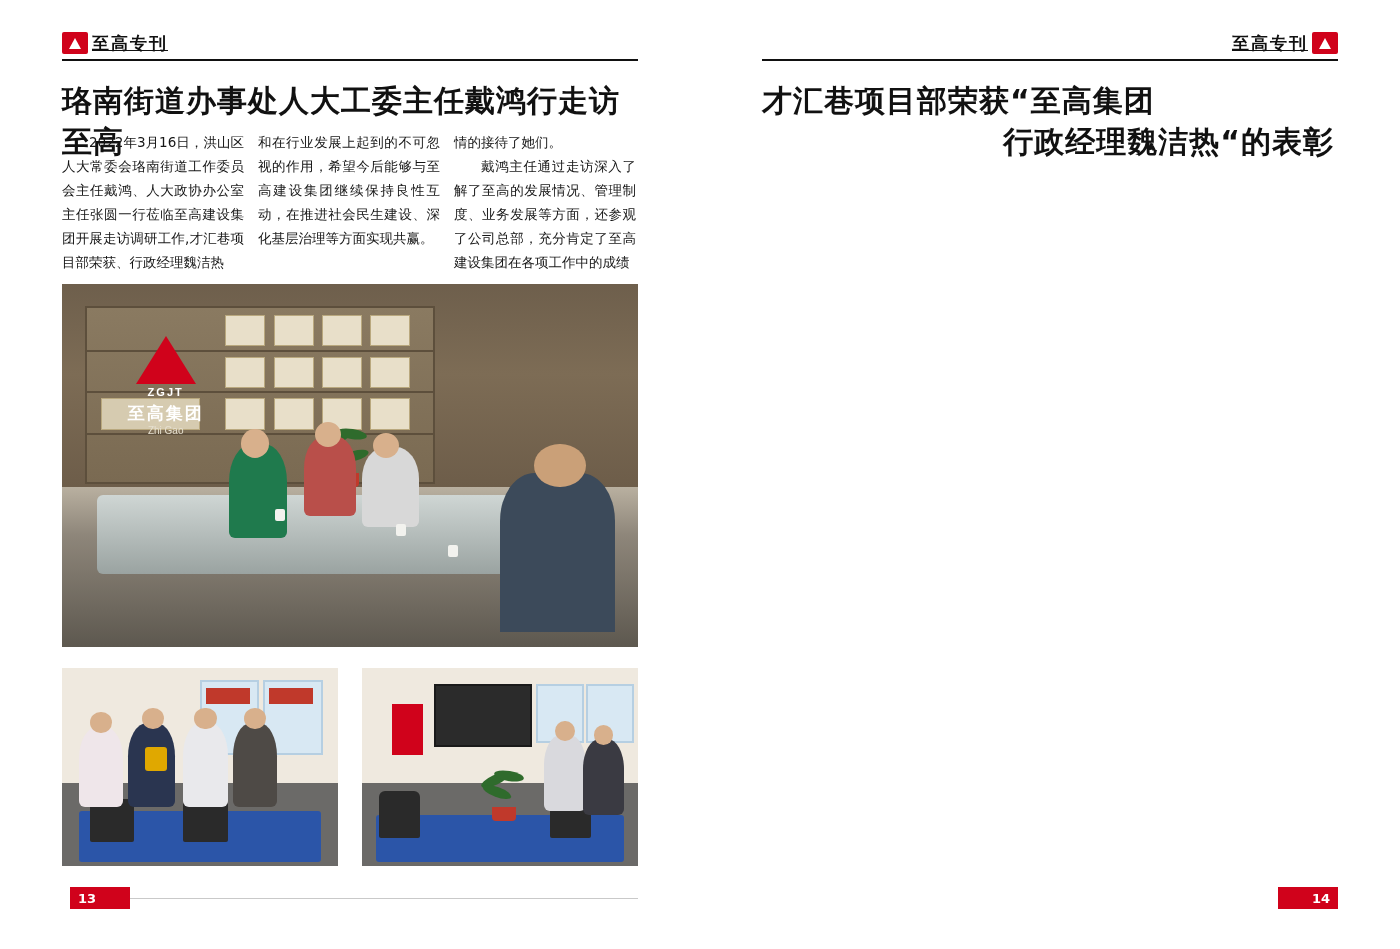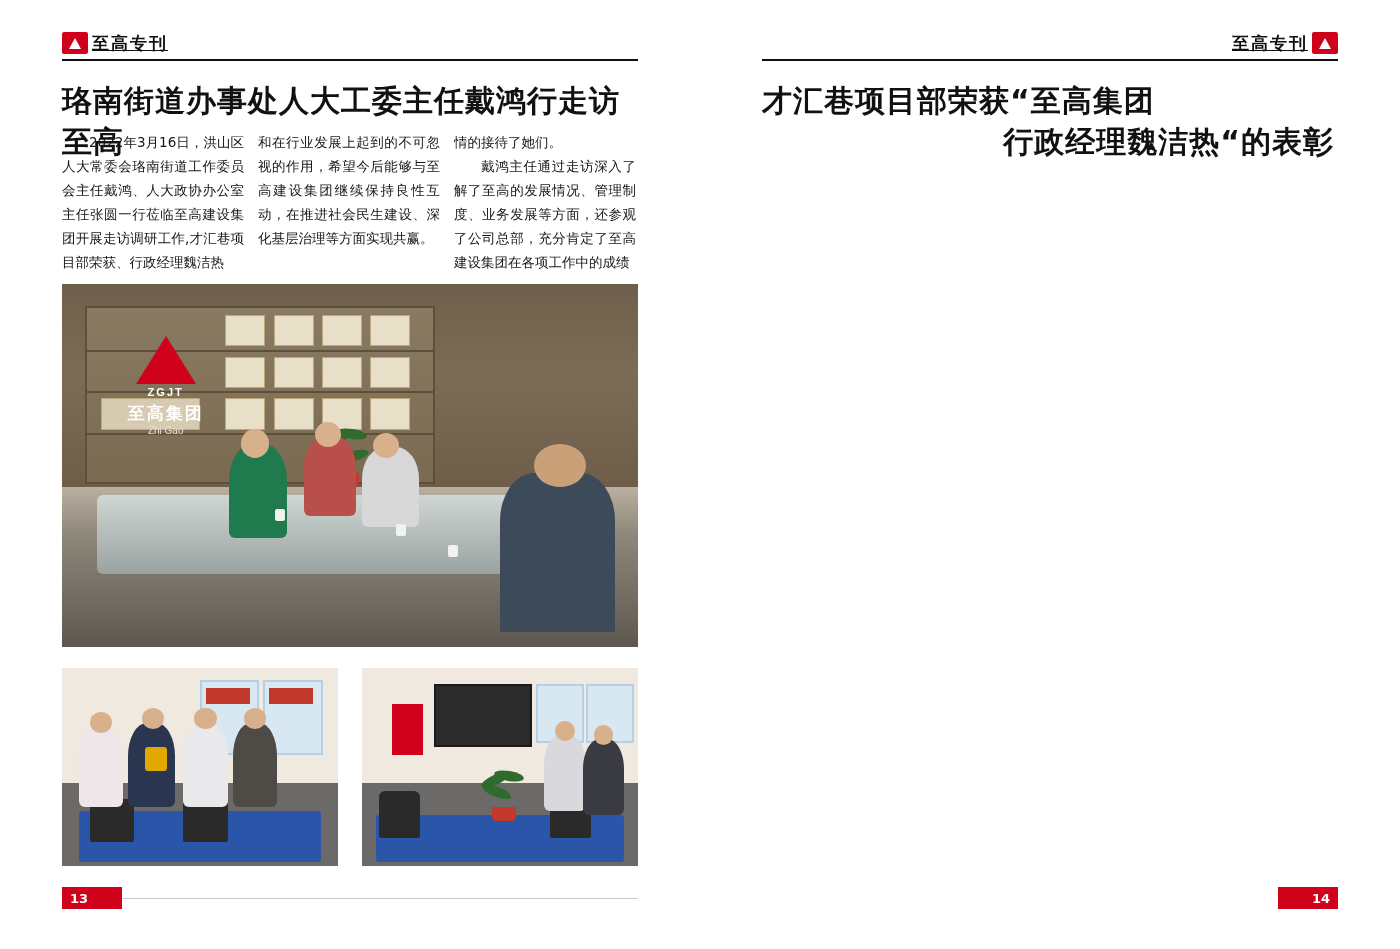--- a/index.html
+++ b/index.html
@@ -105,21 +105,21 @@
   .of-desk{position:absolute;background:#2b55a8;border-radius:3px;}
   .of-chair{position:absolute;background:#2a2a2a;border-radius:6px 6px 2px 2px;}
   .of-flag{position:absolute;background:#d0021b;}
 
   
   .folio{
     position:absolute;bottom:40px;width:52px;height:22px;background:#d0021b;color:#fff;
     font-size:13px;font-weight:bold;display:flex;align-items:center;
     font-family:"DejaVu Sans","Liberation Sans",sans-serif;
   }
-  .folio-left{left:62px;justify-content:flex-start;padding-left:8px;}
+  .folio-left{left:70px;justify-content:flex-start;padding-left:8px;}
   .folio-right{right:62px;justify-content:flex-end;padding-right:8px;}
   .folio-rule{position:absolute;bottom:50px;height:1px;background:#c9c9c9;}
   .fr-left{left:114px;width:524px;}
 </style>
 </head>
 <body>
 
 <div class="page page-left">
 
   <div class="runhead rh-left">

